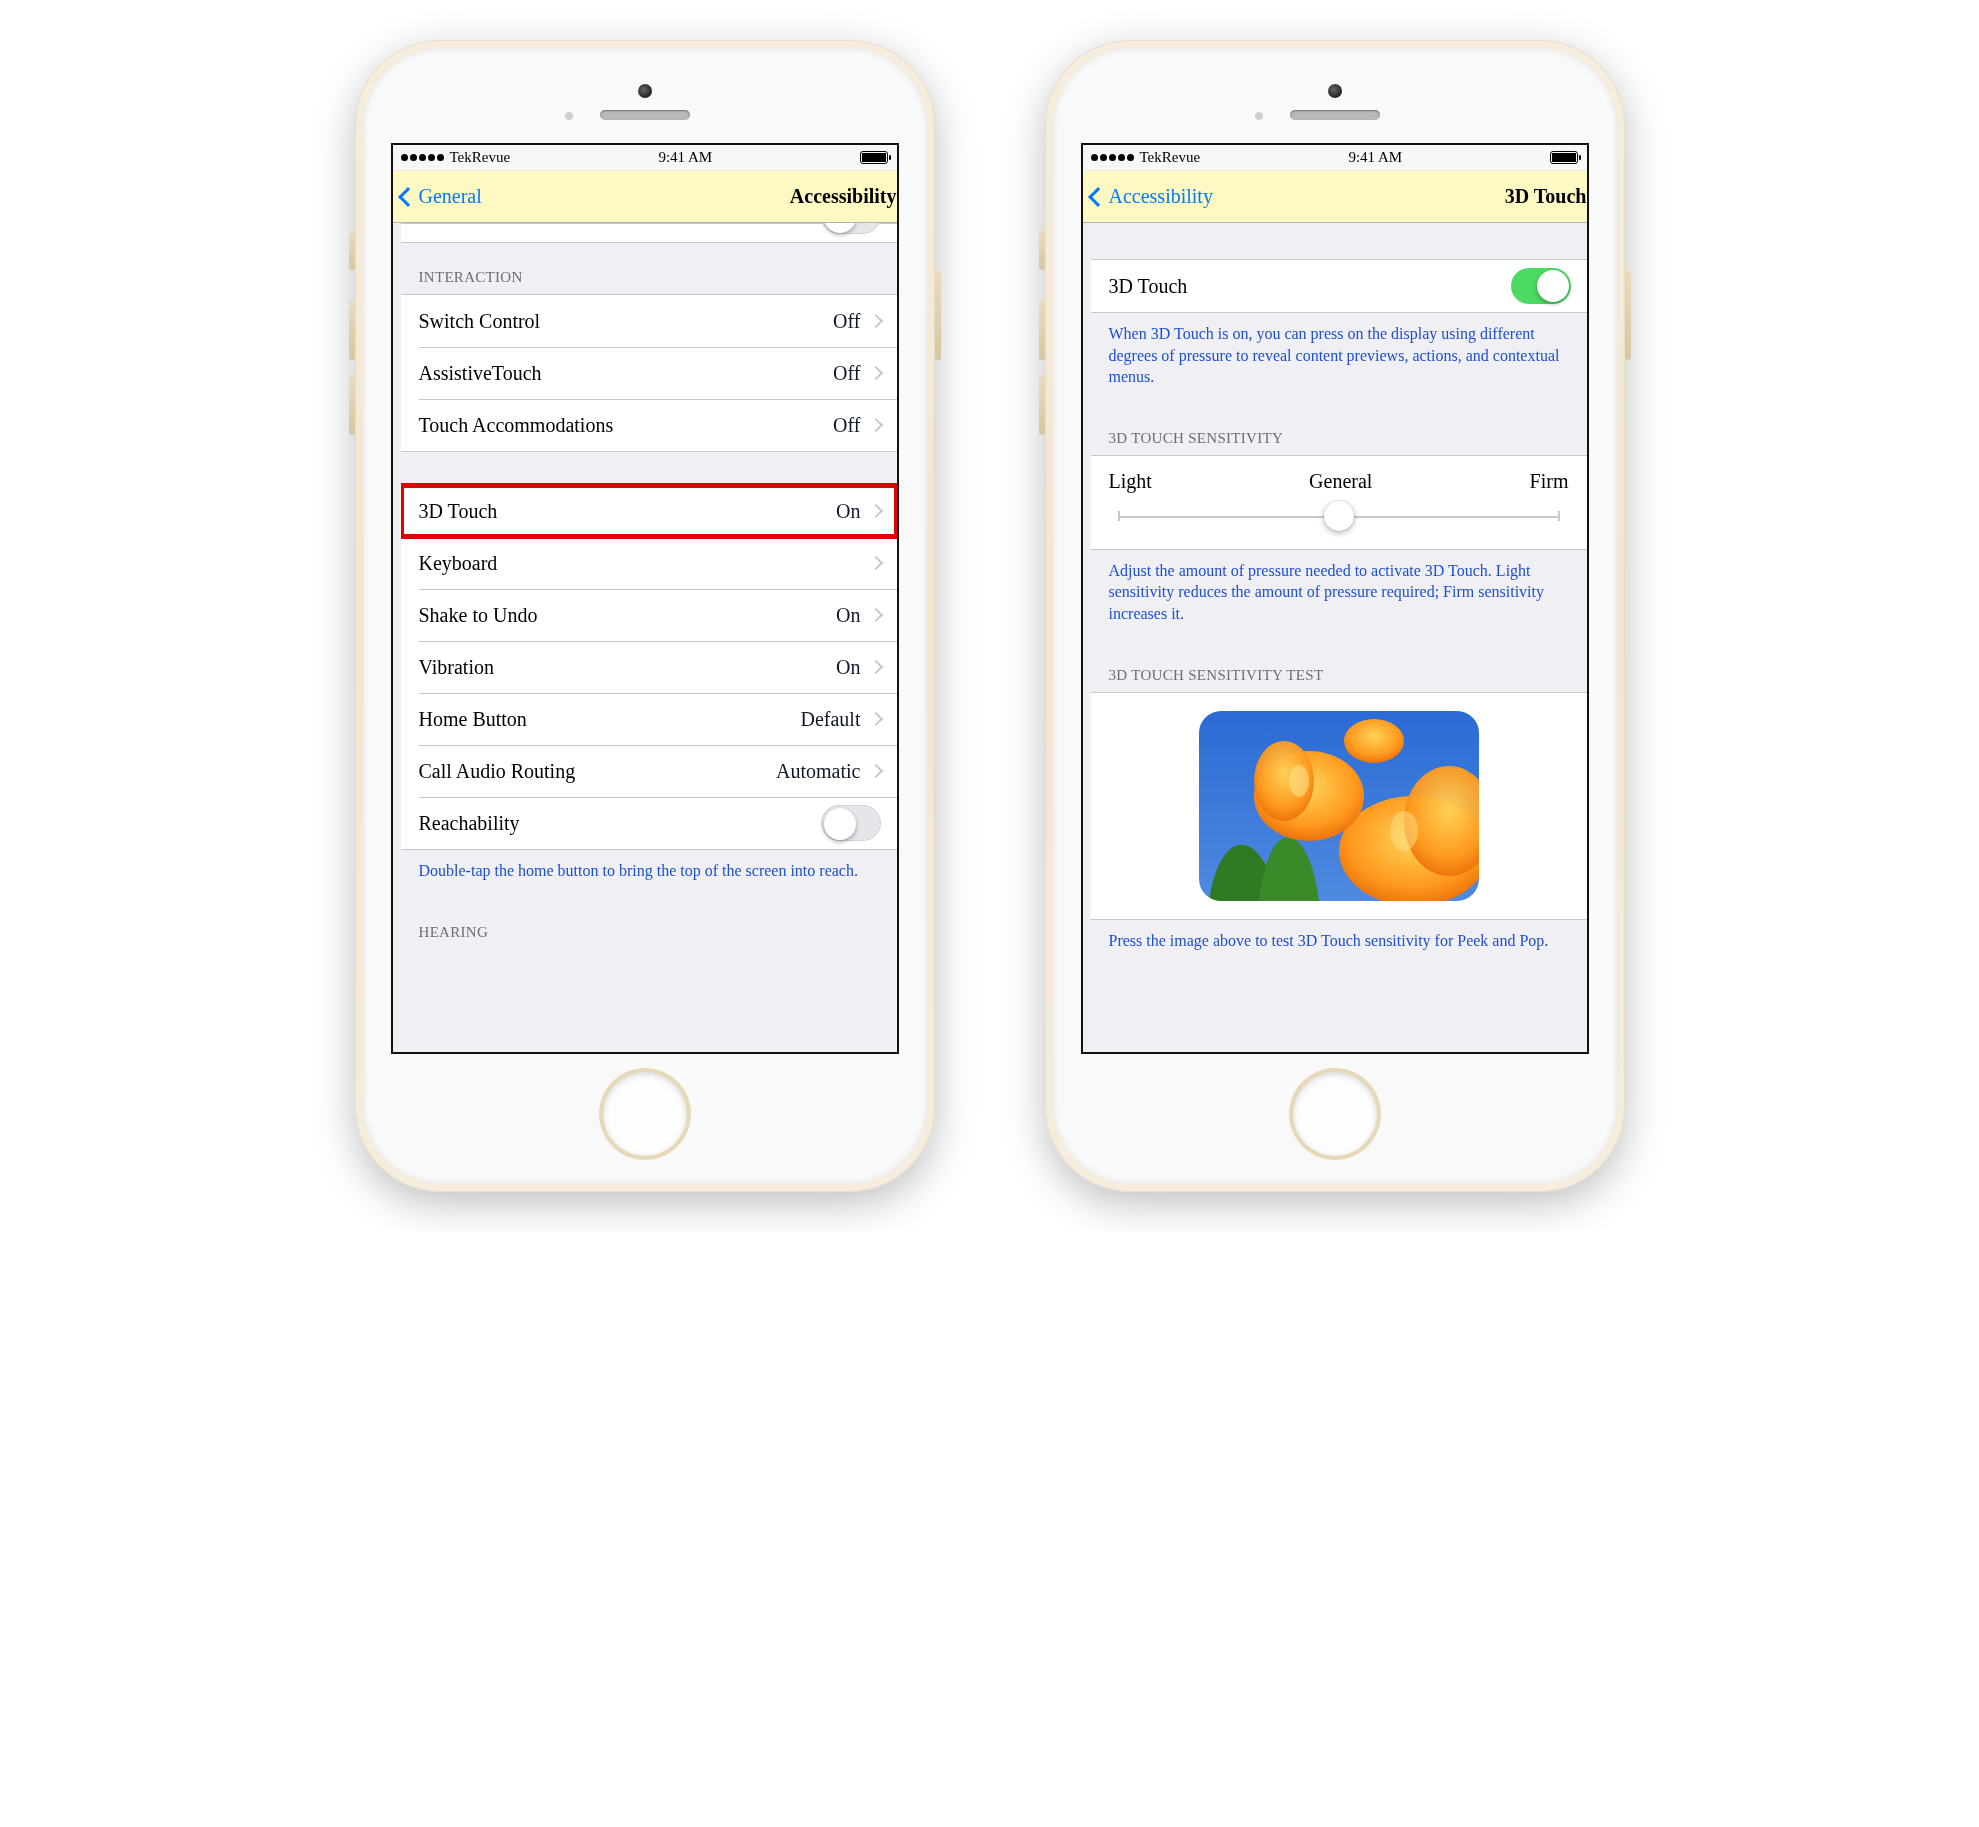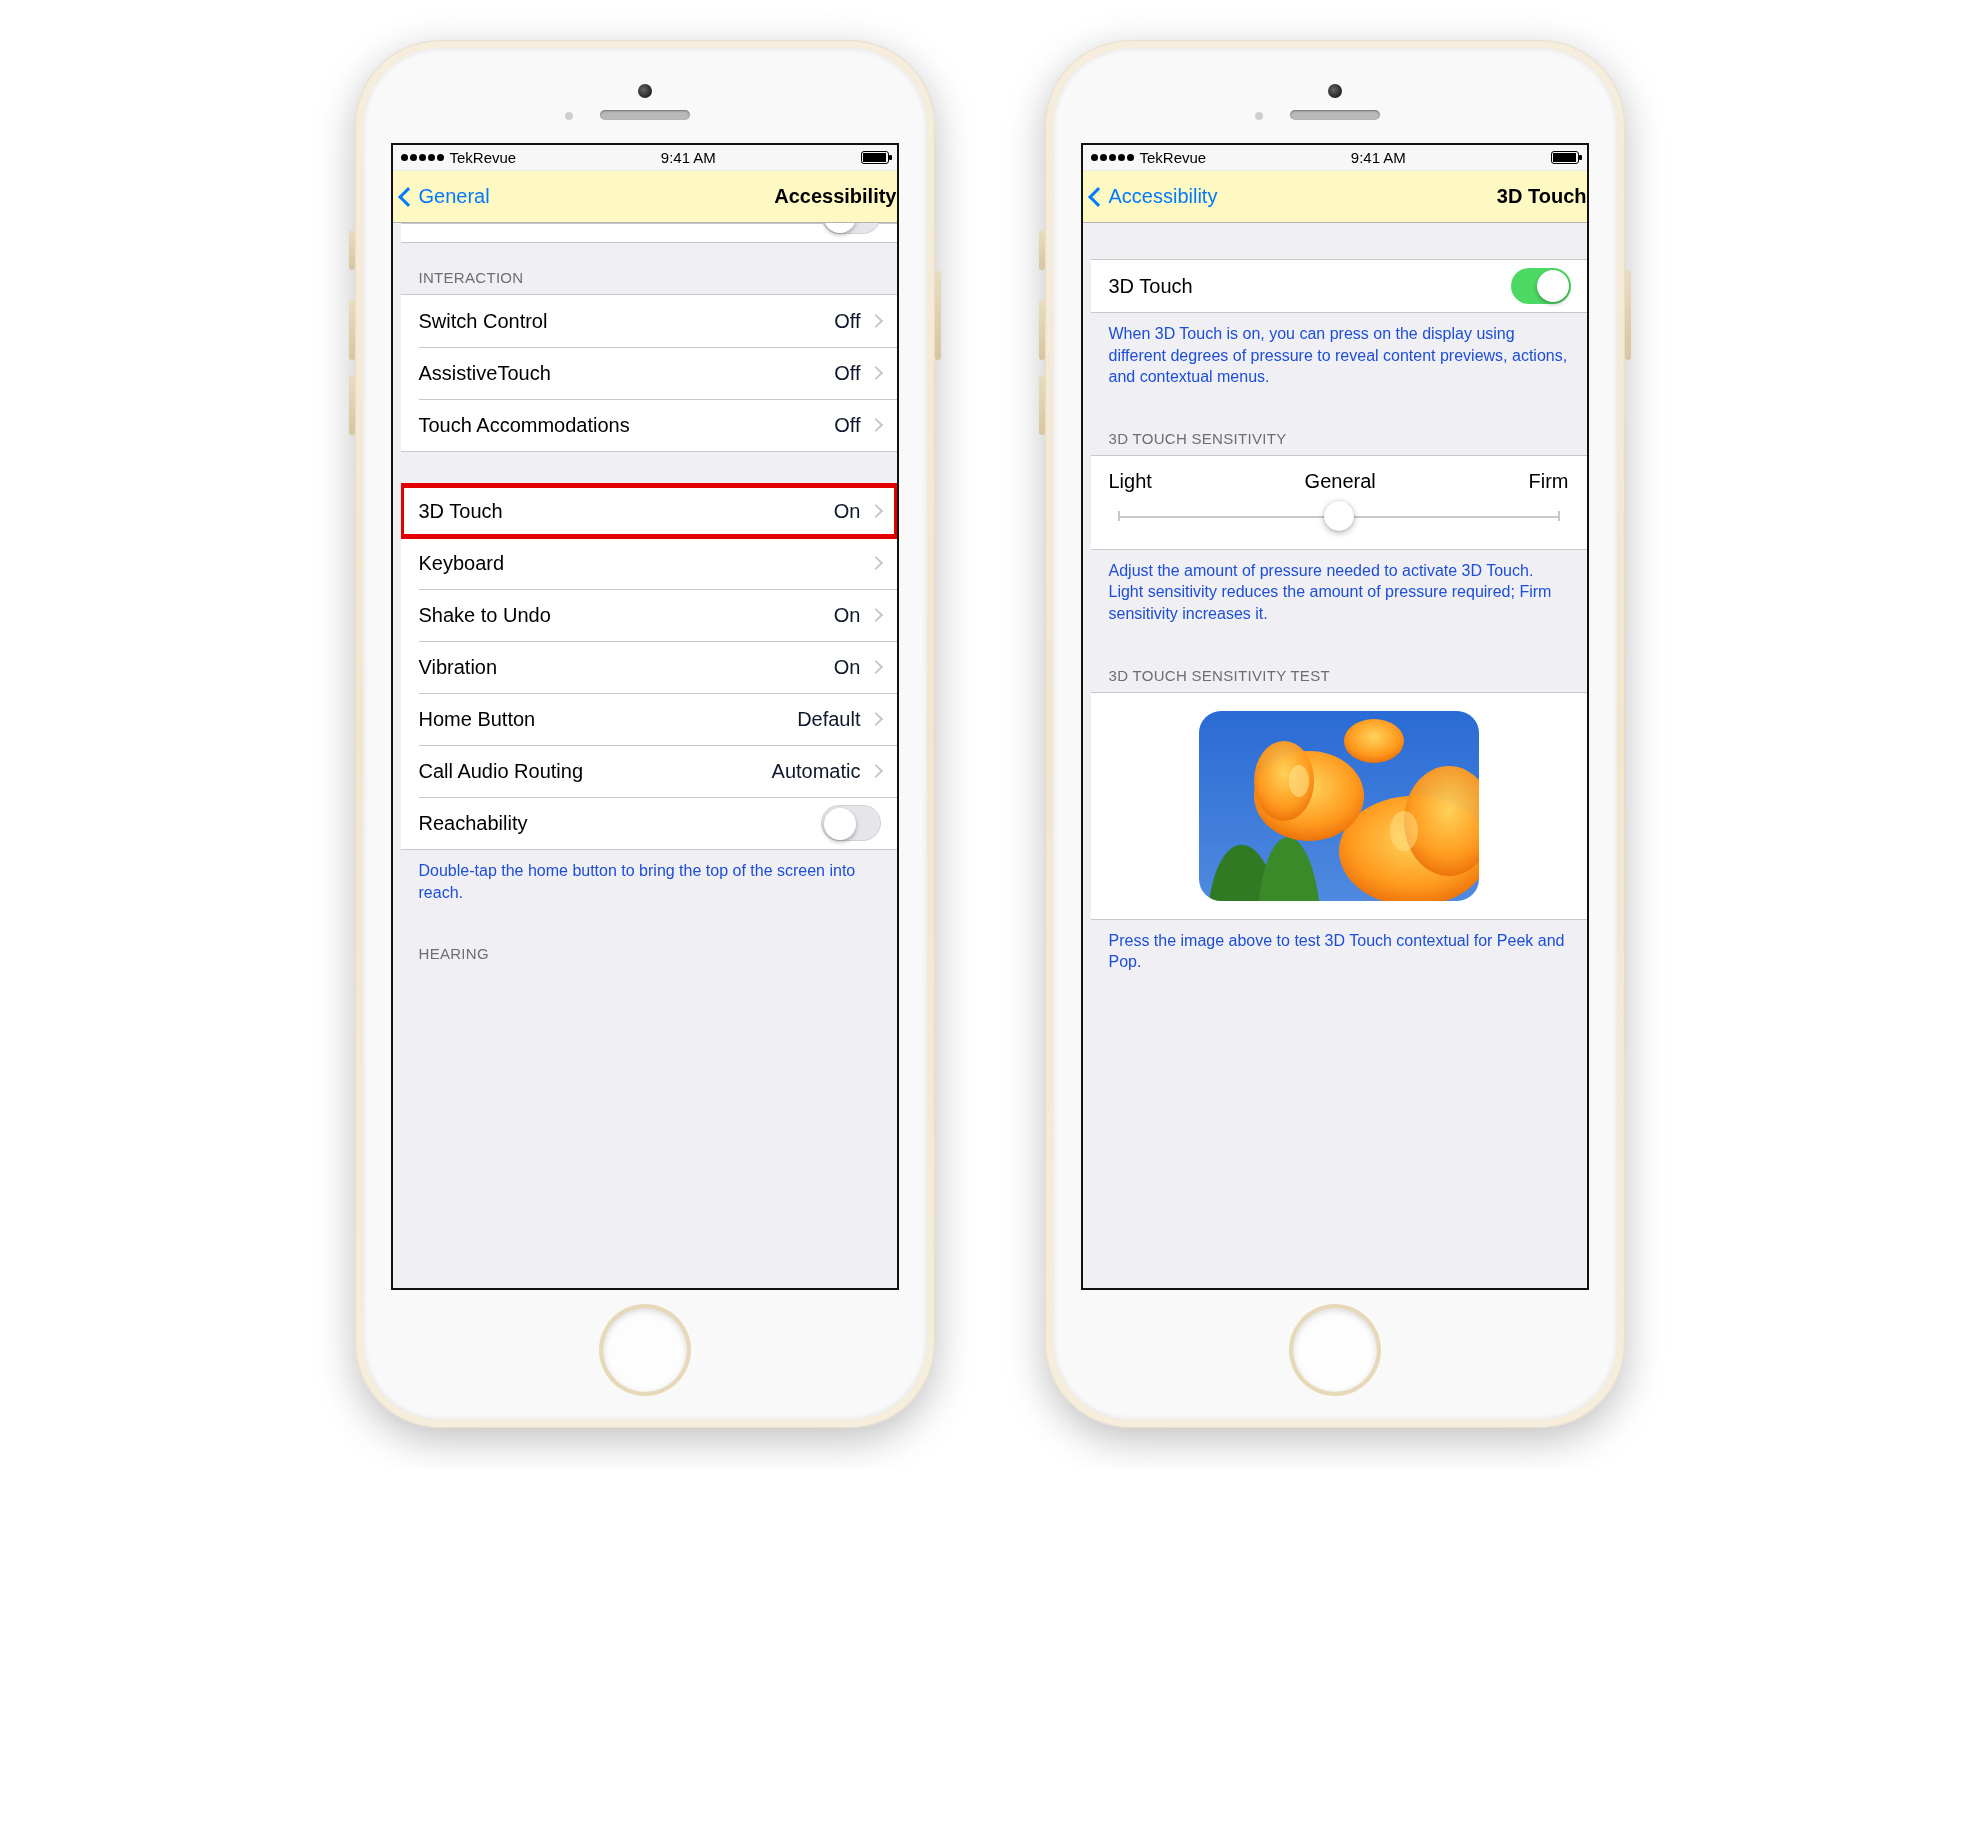--- a/index.html
+++ b/index.html
@@ -8,26 +8,27 @@
     font-family: -apple-system, "Helvetica Neue", Helvetica, Arial, sans-serif;
     display: flex;
     justify-content: center;
     gap: 110px;
     padding: 40px;
   }
 
   
   .device {
     width: 580px;
-    height: 1388px;
+    height: 1152px;
     border-radius: 85px;
     background: linear-gradient(180deg,#f6eddc 0%,#f2e6cf 50%,#f6eddc 100%);
     padding: 8px;
     box-shadow: 0 12px 40px rgba(0,0,0,.25), inset 0 0 2px rgba(0,0,0,.2);
     position: relative;
+    font-family: Liberation Serif, serif;
   }
   .device-inner {
     width: 100%; height: 100%;
     background: #f9f9f9;
     border-radius: 78px;
     padding: 95px 28px 130px 28px;
     position: relative;
     box-shadow: inset 0 0 6px rgba(0,0,0,.1);
   }
   
@@ -430,20 +431,20 @@
               <ellipse cx="85" cy="70" rx="30" ry="40" fill="url(#petal)" opacity=".95"></ellipse>
 
               <ellipse cx="175" cy="30" rx="30" ry="22" fill="url(#petal)"></ellipse>
 
               <ellipse cx="100" cy="70" rx="10" ry="16" fill="#ffe28a" opacity=".6"></ellipse>
               <ellipse cx="205" cy="120" rx="14" ry="20" fill="#ffe28a" opacity=".5"></ellipse>
             </svg>
           </div>
         </div>
 
-        <div class="footer-text">Press the image above to test 3D Touch contextual for Peek and Pop.</div>
+        <div class="footer-text">Press the image above to test 3D Touch sensitivity for Peek and Pop.</div>
 
       </div>
     </div>
 
     <span class="home-btn"></span>
   </div>
 </div>
 
 </body></html>

